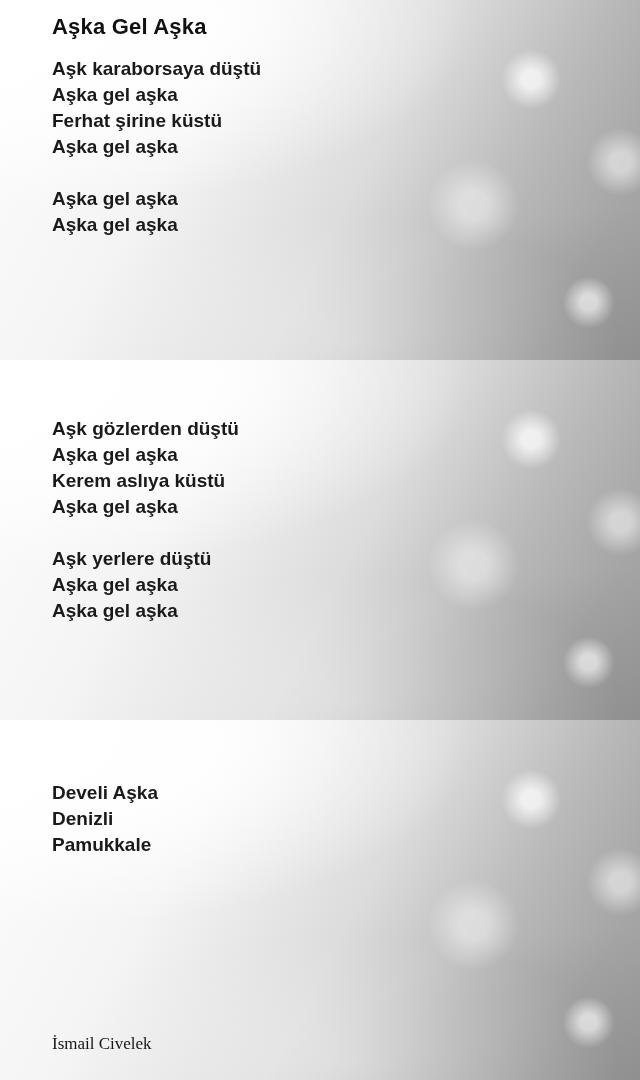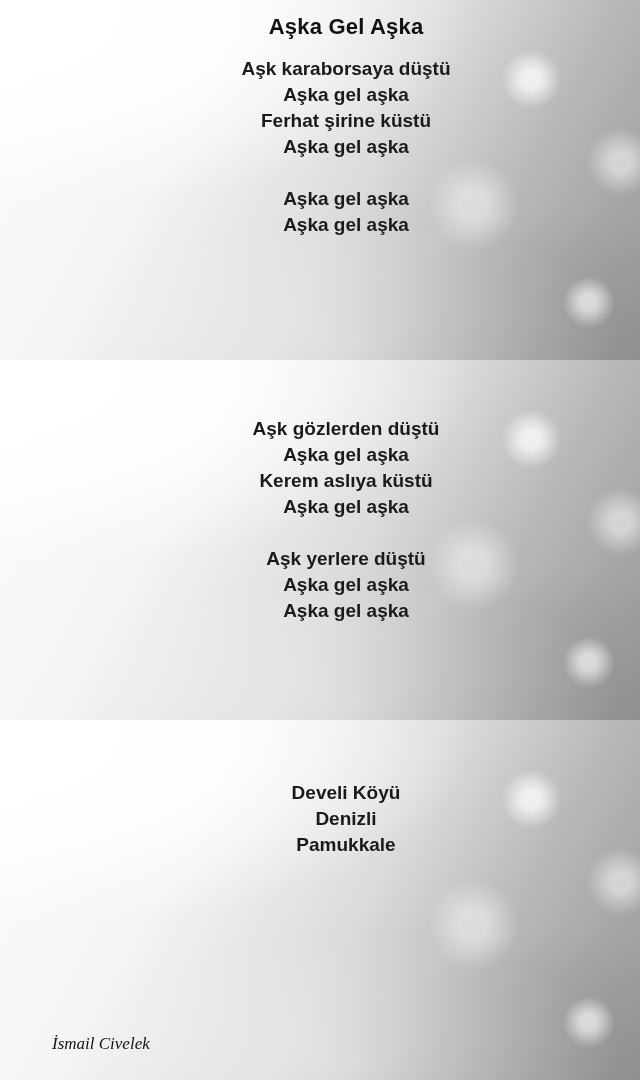--- a/index.html
+++ b/index.html
@@ -10,21 +10,20 @@
   body {
     width: 640px;
     font-family: "Liberation Sans", sans-serif;
   }
   .page {
     position: relative;
     width: 640px;
     height: 360px;
     overflow: hidden;
     background: #fde047;
-    text-align: center;
   }
   
   .bg {
     position: absolute;
     inset: 0;
     background:
       radial-gradient(circle at 92% 84%, rgba(255,255,255,0.85) 0 8px, rgba(255,255,255,0) 26px),
       radial-gradient(circle at 83% 22%, rgba(255,255,255,0.75) 0 9px, rgba(255,255,255,0) 30px),
       radial-gradient(circle at 74% 57%, rgba(255,255,255,0.45) 0 14px, rgba(255,255,255,0) 46px),
       radial-gradient(circle at 97% 45%, rgba(255,255,255,0.5) 0 10px, rgba(255,255,255,0) 34px),
@@ -65,21 +64,20 @@
     height: 56px;
   }
   .spacer-top-3 {
     height: 60px;
   }
   .signature {
     position: absolute;
     left: 52px;
     bottom: 26px;
     font-family: "Liberation Serif", serif;
-    font-style: italic;
     font-size: 17px;
     color: #141414;
   }
 </style>
 </head>
 <body>
 
 <div class="page">
   <div class="bg"></div>
   <div class="bg2"></div>
@@ -109,18 +107,18 @@
     <div class="line">Aşka gel aşka</div>
     <div class="line">Aşka gel aşka</div>
   </div>
 </div>
 
 <div class="page">
   <div class="bg"></div>
   <div class="bg2"></div>
   <div class="content">
     <div class="spacer-top-3"></div>
-    <div class="line">Develi Köyü</div>
+    <div class="line">Develi Aşka</div>
     <div class="line">Denizli</div>
     <div class="line">Pamukkale</div>
   </div>
   <div class="signature">İsmail Civelek</div>
 </div>
 
 </body></html>

